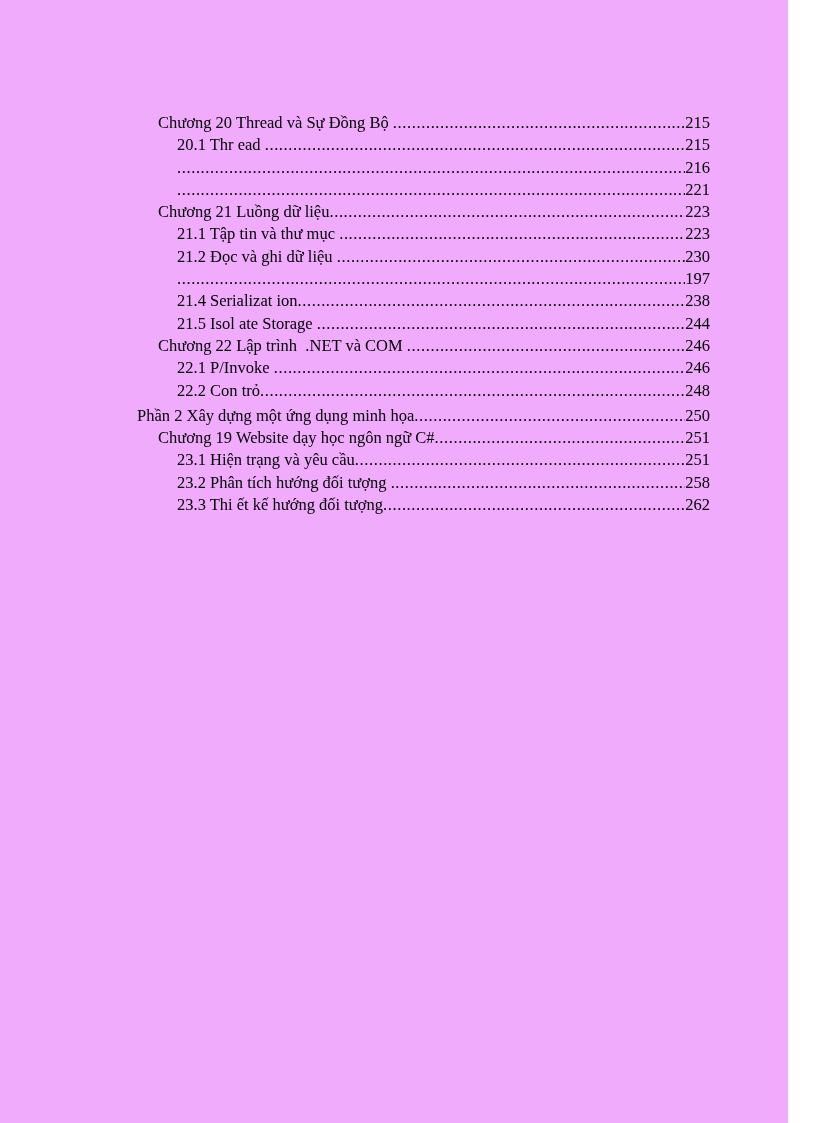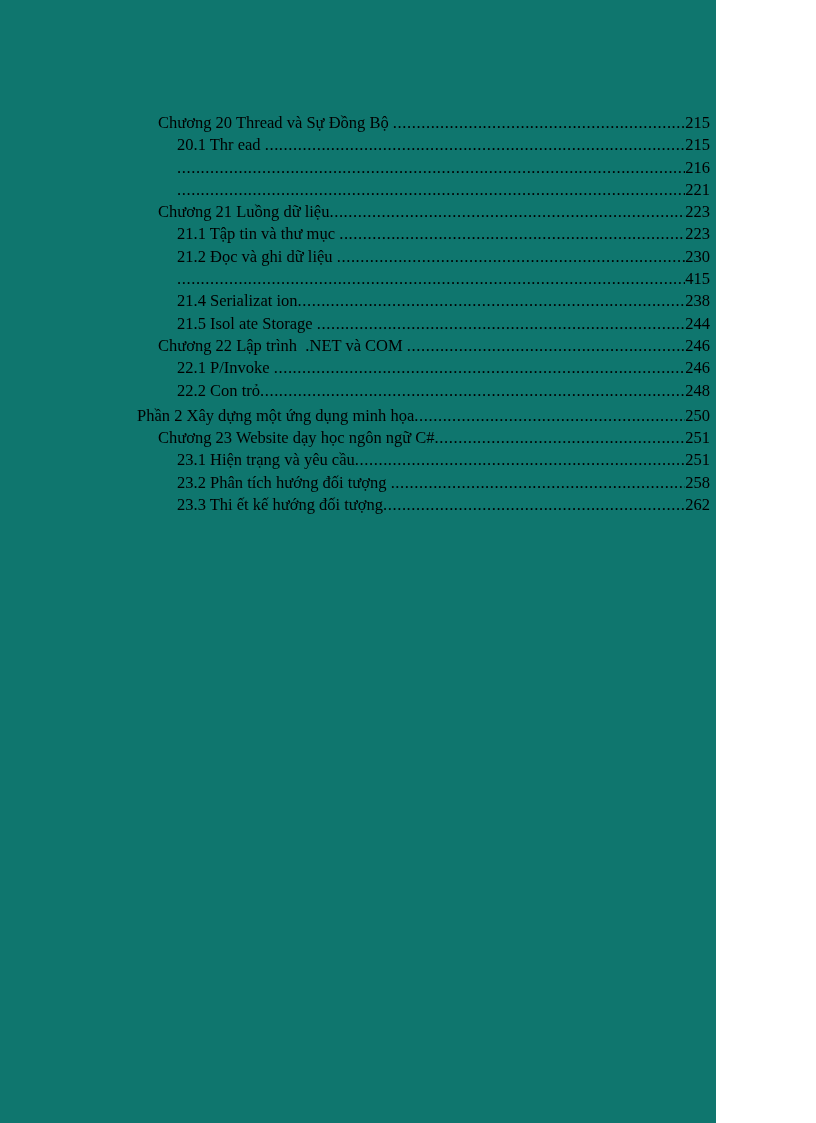--- a/index.html
+++ b/index.html
@@ -3,22 +3,22 @@
 <meta charset="utf-8">
 <style>
   * { margin: 0; padding: 0; box-sizing: border-box; }
   html, body {
     width: 816px; height: 1123px;
     background: #ffffff;
     font-family: "Liberation Serif", "DejaVu Serif", serif;
   }
   .page {
     position: relative;
-    width: 716px; height: 1123px;
-    background: #0f766e;
+    width: 788px; height: 1123px;
+    background: #f0abfc;
     color: #000000;
     overflow: hidden;
     text-align: right;
   }
   .toc {
     position: absolute;
     left: 137px;
     top: 112px;
     width: 573px;
     font-size: 16.5px;
@@ -91,21 +91,21 @@
     </div>
 
     <div class="toc-row lv2">
       <span class="toc-title">21.2 Đọc và ghi dữ liệu </span>
       <span class="toc-leader"></span>
       <span class="toc-page">230</span>
     </div>
 
     <div class="toc-row lv2">
       <span class="toc-leader"></span>
-      <span class="toc-page">415</span>
+      <span class="toc-page">197</span>
     </div>
 
     <div class="toc-row lv2">
       <span class="toc-title">21.4 Serializat ion</span>
       <span class="toc-leader"></span>
       <span class="toc-page">238</span>
     </div>
 
     <div class="toc-row lv2">
       <span class="toc-title">21.5 Isol ate Storage </span>
@@ -131,21 +131,21 @@
       <span class="toc-page">248</span>
     </div>
 
     <div class="toc-row lv0">
       <span class="toc-title">Phần 2 Xây dựng một ứng dụng minh họa</span>
       <span class="toc-leader"></span>
       <span class="toc-page">250</span>
     </div>
 
     <div class="toc-row lv1">
-      <span class="toc-title">Chương 23 Website dạy học ngôn ngữ C#</span>
+      <span class="toc-title">Chương 19 Website dạy học ngôn ngữ C#</span>
       <span class="toc-leader"></span>
       <span class="toc-page">251</span>
     </div>
 
     <div class="toc-row lv2">
       <span class="toc-title">23.1 Hiện trạng và yêu cầu</span>
       <span class="toc-leader"></span>
       <span class="toc-page">251</span>
     </div>
 

